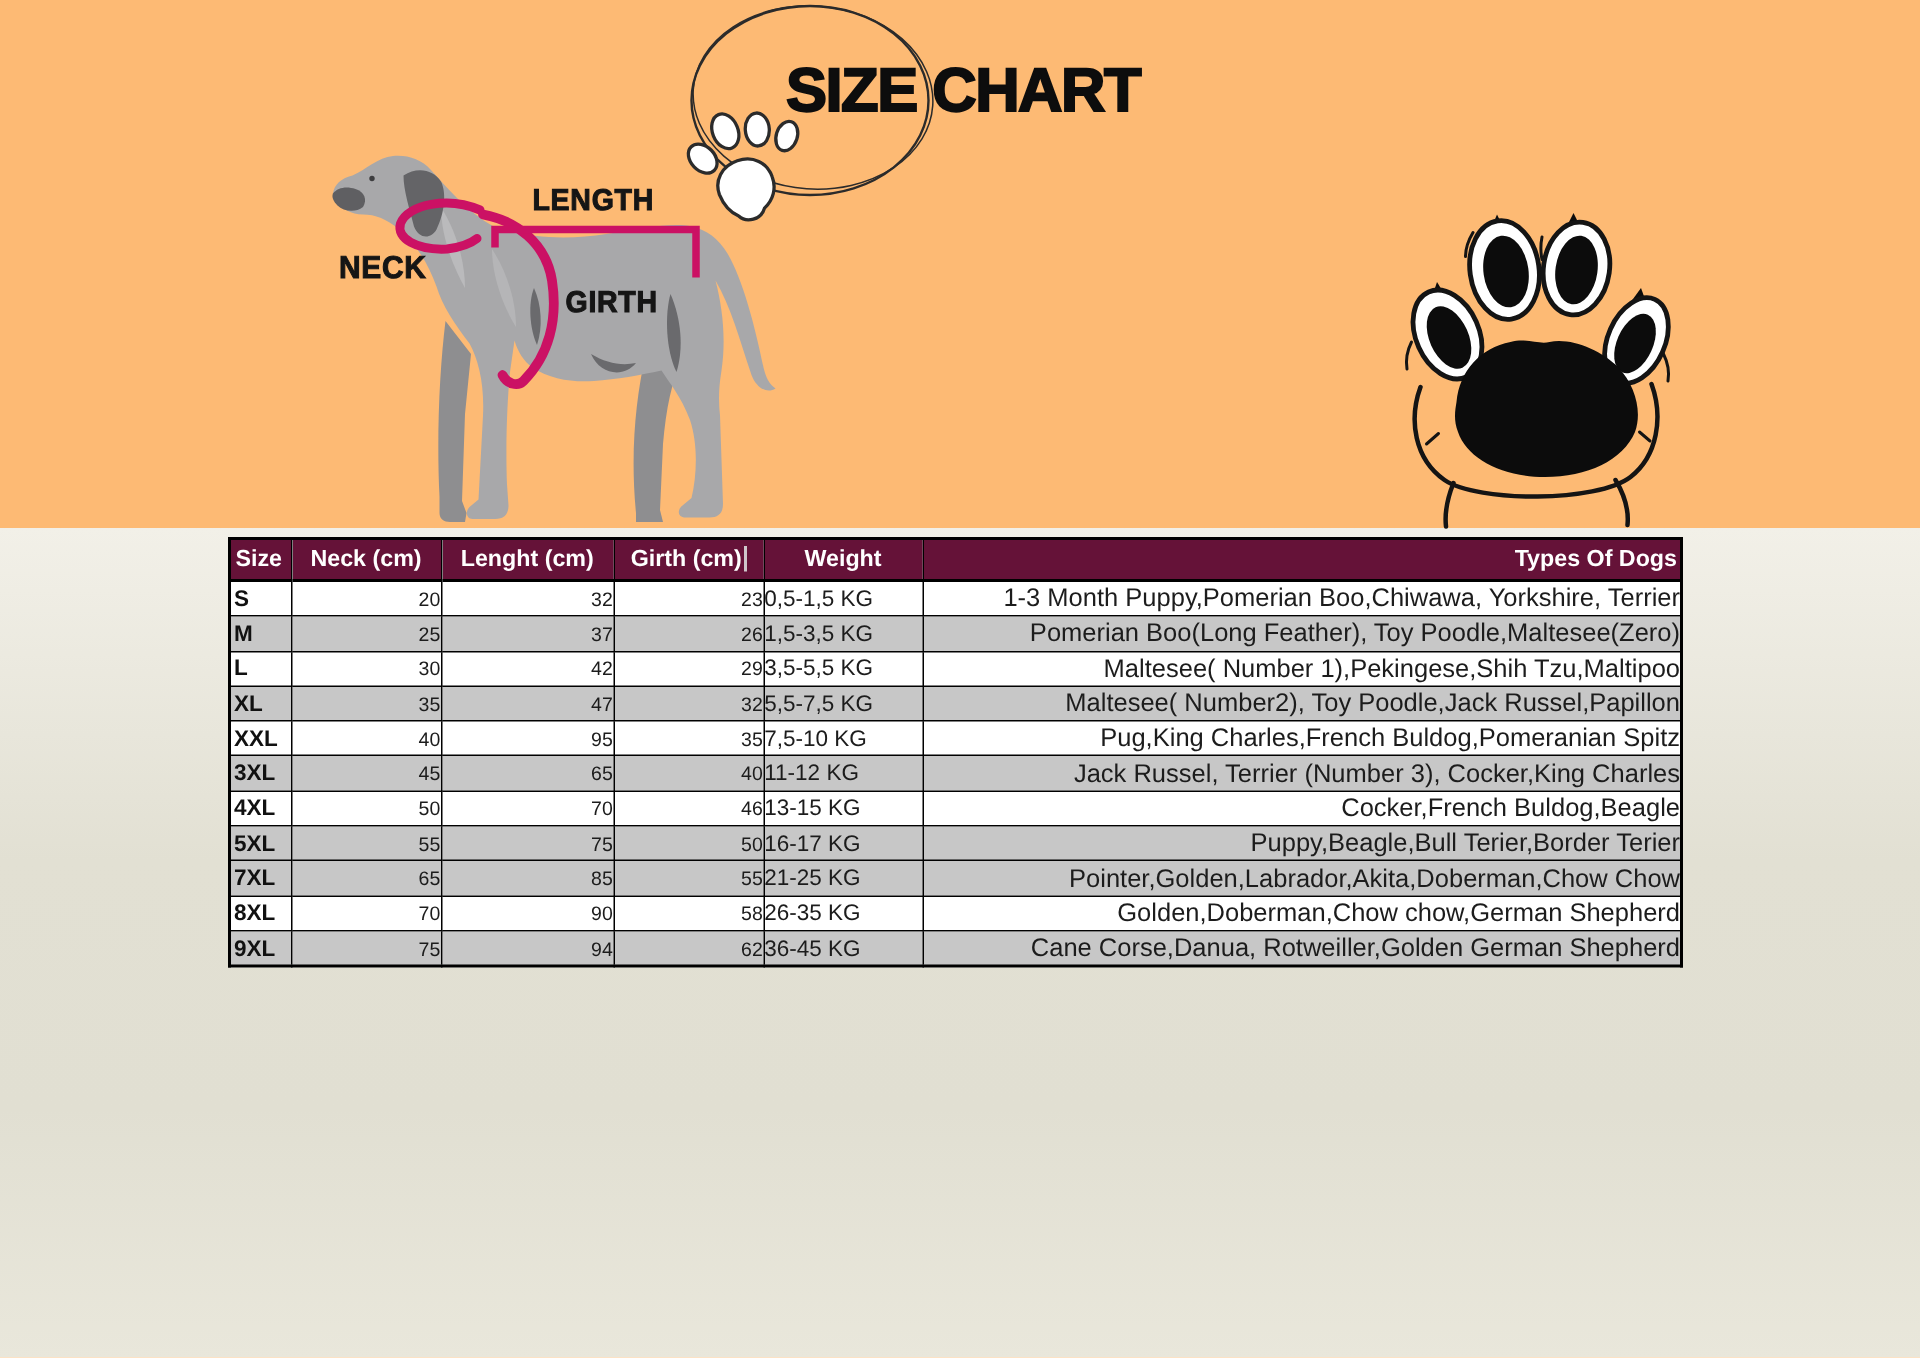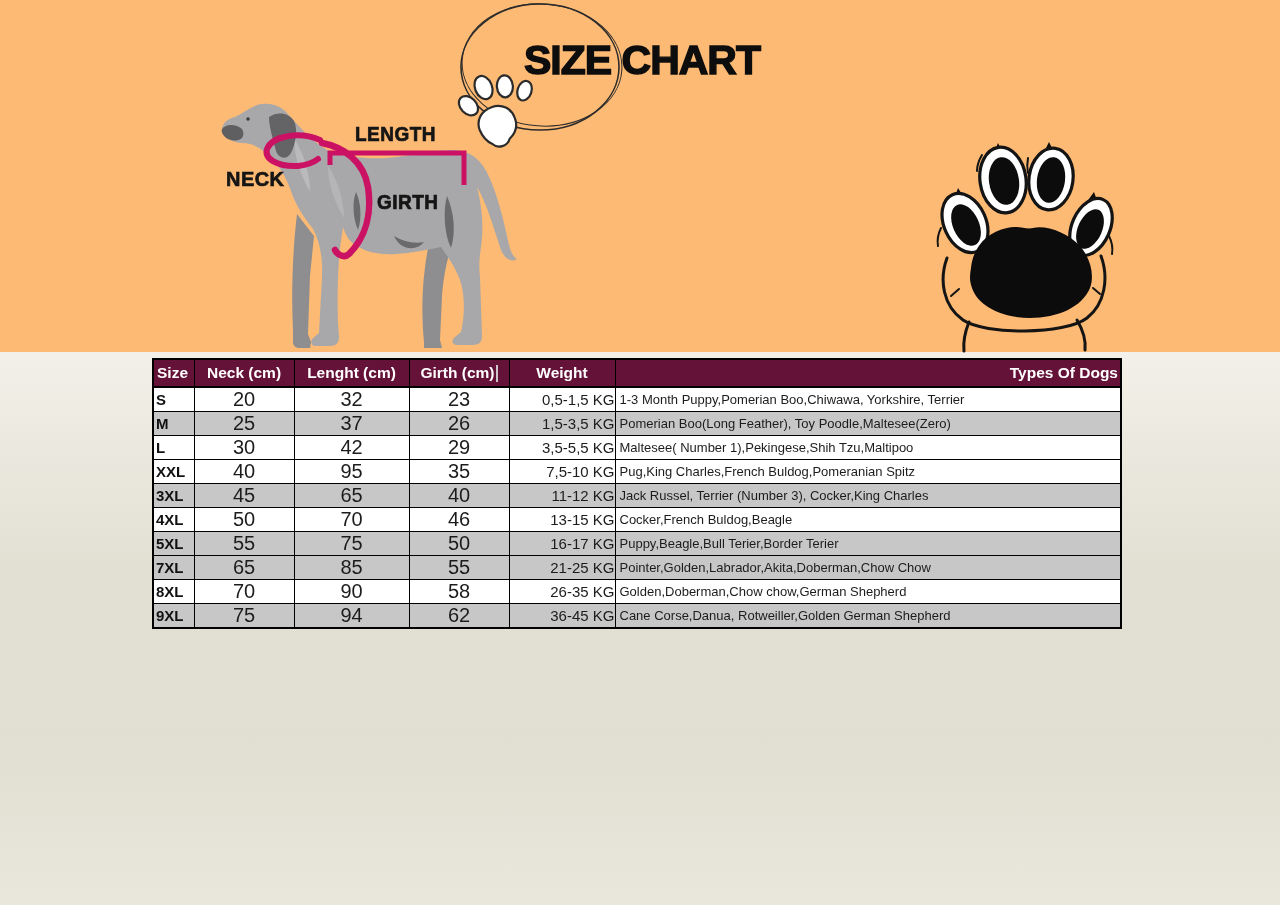--- a/index.html
+++ b/index.html
@@ -28,23 +28,23 @@
   .size-table th{background:#651238;color:#ffffff;font-size:15.5px;font-weight:bold;
         height:26px;border:1px solid #000;border-bottom:2px solid #000;padding:0 2px;
         text-align:center;white-space:nowrap;position:relative;}
   .size-table th.h0{text-align:left;padding-left:3px;}
   .size-table th.h5{text-align:right;padding-left:4px;}
   .size-table td{border:1px solid #000;height:22.3px;padding:0;color:#1c1c1c;
         white-space:nowrap;overflow:hidden;vertical-align:middle;}
   .size-table tr.row-white td{background:#ffffff;}
   .size-table tr.row-gray td{background:#c7c7c7;}
   .size-table td.c0{font-weight:bold;text-align:left;padding-left:2px;font-size:15px;color:#111;}
-  .size-table td.c1,.size-table td.c2,.size-table td.c3{text-align:center;font-size:20px;margin-top:12px;}
-  .size-table td.c4{text-align:right;font-size:15px;}
-  .size-table td.c5{text-align:left;padding-left:4px;font-size:13px;}
+  .size-table td.c1,.size-table td.c2,.size-table td.c3{text-align:right;font-size:13px;margin-top:12px;}
+  .size-table td.c4{text-align:left;font-size:15px;}
+  .size-table td.c5{text-align:right;padding-left:4px;font-size:17px;}
   .text-cursor{display:inline-block;width:2px;height:17px;background:#cfc6cb;
         vertical-align:middle;margin-left:1px;}
 </style>
 </head>
 <body>
 
 <div class="screen">
   <div class="lower-bg"></div>
 
   <svg class="title-decor" width="235" height="150" viewBox="0 0 235 150">
@@ -189,20 +189,28 @@
           <td class="c5">Pomerian Boo(Long Feather), Toy Poodle,Maltesee(Zero)</td>
         </tr>
         <tr class="row-white">
           <td class="c0">L</td>
           <td class="c1">30</td>
           <td class="c2">42</td>
           <td class="c3">29</td>
           <td class="c4">3,5-5,5 KG</td>
           <td class="c5">Maltesee( Number 1),Pekingese,Shih Tzu,Maltipoo</td>
         </tr>
+        <tr class="row-gray">
+          <td class="c0">XL</td>
+          <td class="c1">35</td>
+          <td class="c2">47</td>
+          <td class="c3">32</td>
+          <td class="c4">5,5-7,5 KG</td>
+          <td class="c5">Maltesee( Number2), Toy Poodle,Jack Russel,Papillon</td>
+        </tr>
         <tr class="row-white">
           <td class="c0">XXL</td>
           <td class="c1">40</td>
           <td class="c2">95</td>
           <td class="c3">35</td>
           <td class="c4">7,5-10 KG</td>
           <td class="c5">Pug,King Charles,French Buldog,Pomeranian Spitz</td>
         </tr>
         <tr class="row-gray">
           <td class="c0">3XL</td>

